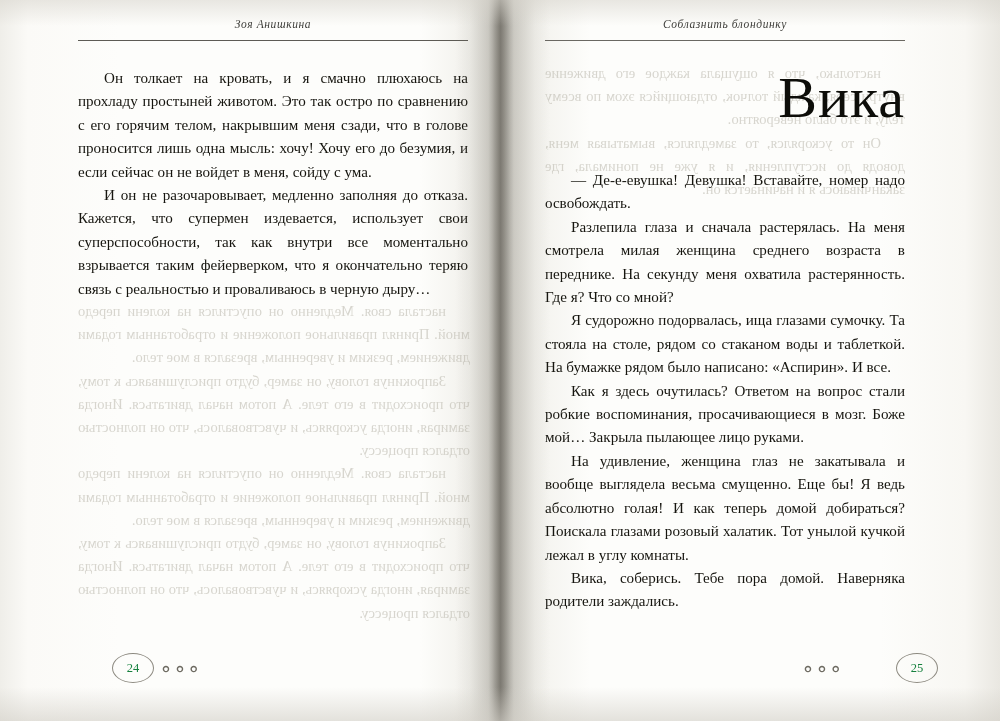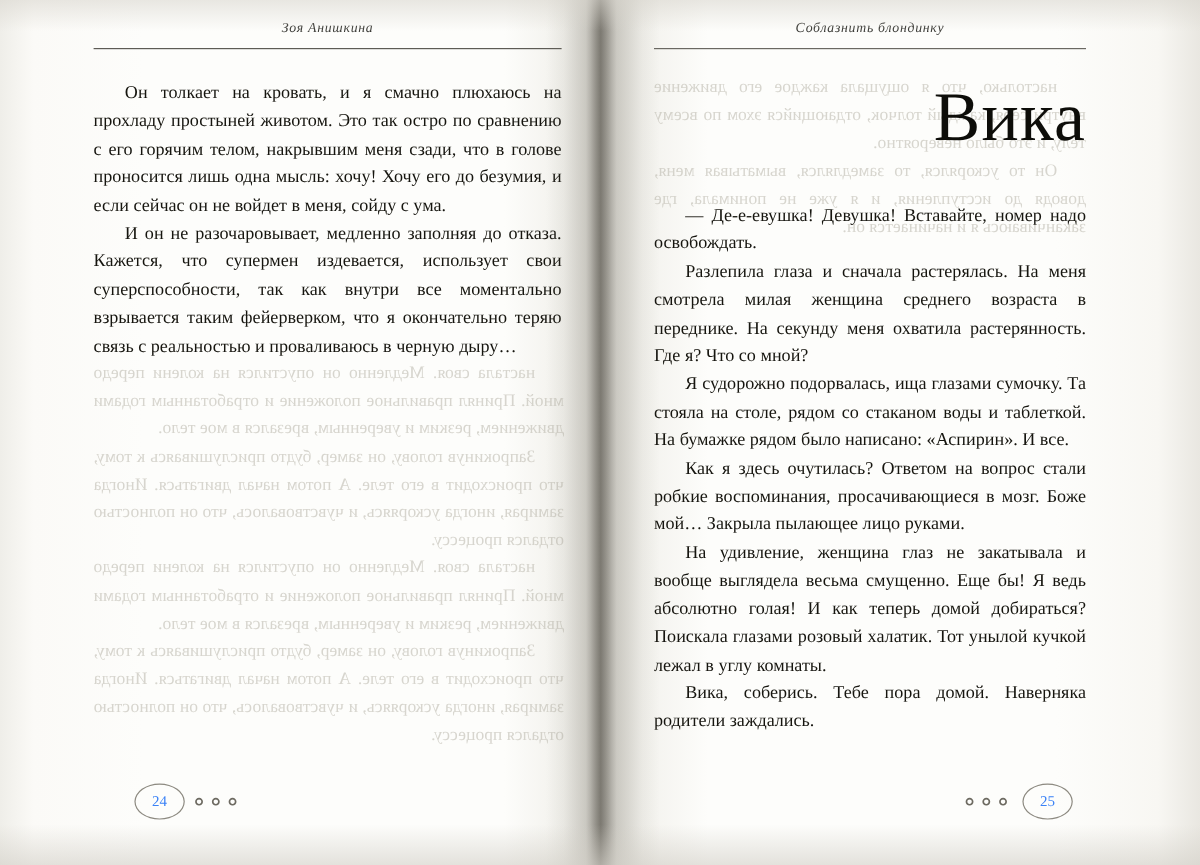--- a/index.html
+++ b/index.html
@@ -131,31 +131,31 @@
 
   
   .folio {
     position: absolute;
     bottom: 38px;
     width: 42px;
     height: 30px;
     text-align: center;
     font-size: 12.5px;
     line-height: 30px;
-    color: #3b82f6;
+    color: #15803d;
   }
   .folio .ring {
     position: absolute;
     left: 0; top: 0;
     width: 40px; height: 28px;
     border: 1px solid #8d8a81;
     border-radius: 50%;
   }
   .folio-left { left: 112px; }
-  .folio-right { left: 852px; }
+  .folio-right { left: 896px; }
 
   .orn {
     position: absolute;
     bottom: 40px;
     font-size: 19px;
     color: #6d6a61;
     letter-spacing: -2px;
   }
   .orn-left { left: 158px; }
   .orn-right { left: 800px; }

